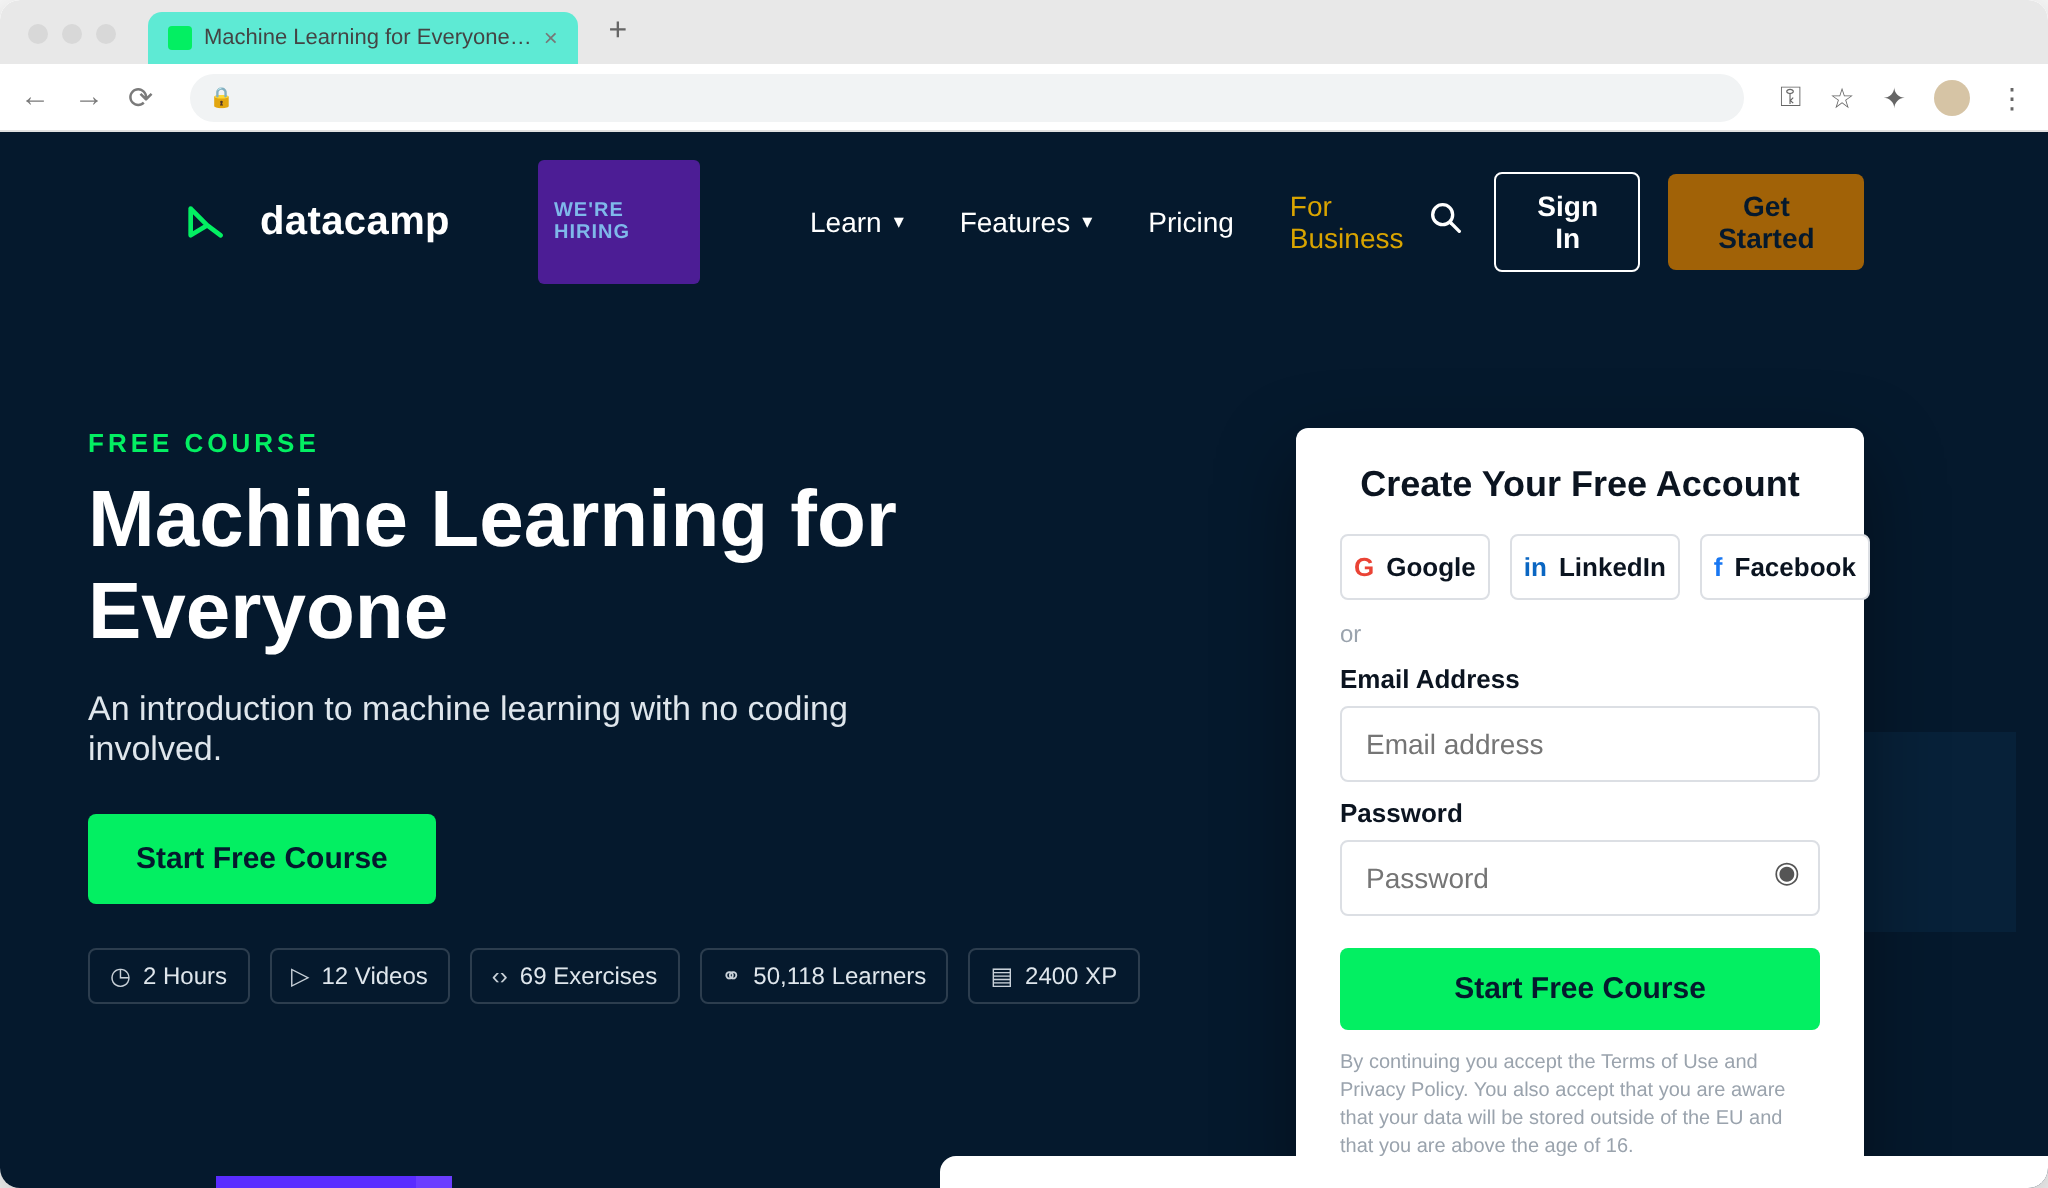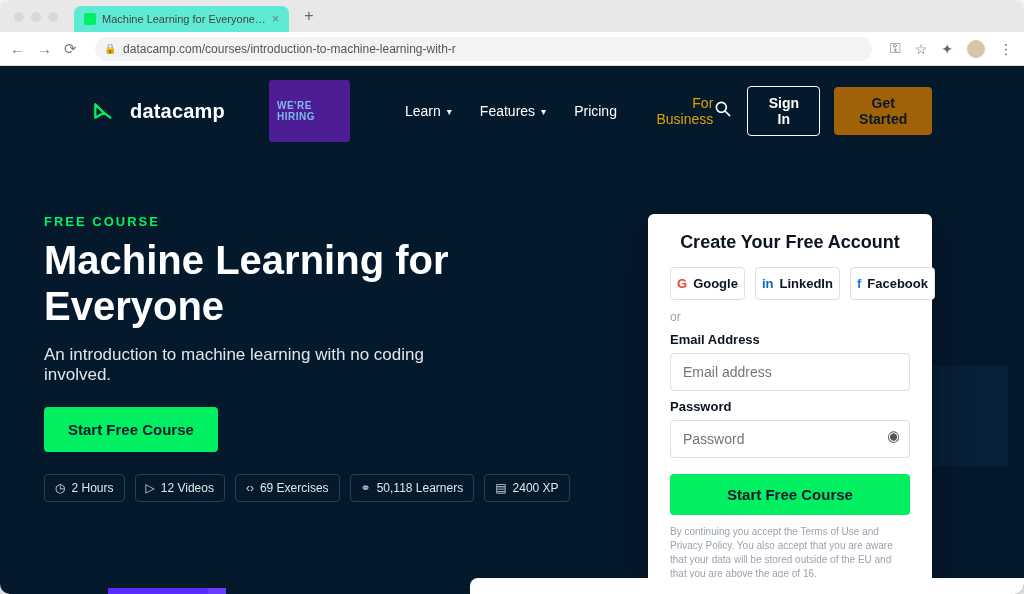--- a/index.html
+++ b/index.html
@@ -23,21 +23,21 @@
 
   
   .page { background: #05192d; height: calc(594px - 66px); position: relative; overflow: hidden; }
   .header { display: flex; align-items: center; padding: 14px 92px 14px 92px; }
   .logo { display:flex; align-items:center; gap:18px; }
   .logo-mark { width:20px; height:20px; position:relative; }
   .logo-mark svg { display:block; }
   .brand { color:#fff; font-size:20px; font-weight:700; letter-spacing:0.2px; }
   .hiring { background:#4c1d95; color:#7fb8ea; font-size:10px; font-weight:700; padding:20px 8px; border-radius:3px; margin-left:26px; letter-spacing:0.5px; }
   .nav { display:flex; gap:28px; margin-left:55px; }
-  .nav a { color:#fff; font-size:14px; display:flex; align-items:center; gap:6px; cursor:pointer;text-align:right; }
+  .nav a { color:#fff; font-size:14px; display:flex; align-items:center; gap:6px; cursor:pointer; }
   .nav a.biz { color:#d9a400; }
   .chev { font-size:10px; }
   .head-right { margin-left:auto; display:flex; align-items:center; gap:14px; }
   .search-icn { color:#fff; font-size:18px; }
   .signin { border:1px solid #fff; color:#fff; background:transparent; padding:8px 14px; border-radius:4px; font-weight:700; font-size:14px; cursor:pointer; }
   .getstarted { background:#a16207; color:#05192d; border:none; padding:8px 14px; border-radius:4px; font-weight:700; font-size:14px; cursor:pointer; }
 
   .hero { display:flex; padding: 58px 92px 0 44px; gap: 40px; }
   .left { flex: 1.05; color:#fff; }
   .tag { color:#03ef62; font-size:13px; letter-spacing:2px; font-weight:800; }
@@ -87,21 +87,20 @@
     <div class="newtab">+</div>
   </div>
 </div>
 
 <div class="addr-bar">
   <span class="nav-icn">←</span>
   <span class="nav-icn">→</span>
   <span class="nav-icn">⟳</span>
   <div class="url-field">
     <span class="lock">🔒</span>
-    <span>datacamp.com/courses/introduction-to-machine-learning-with-r</span>
   </div>
   <div class="right-icons">
     <span>⚿</span>
     <span>☆</span>
     <span>✦</span>
     <span class="avatar-sm"></span>
     <span class="kebab">⋮</span>
   </div>
 </div>
 

